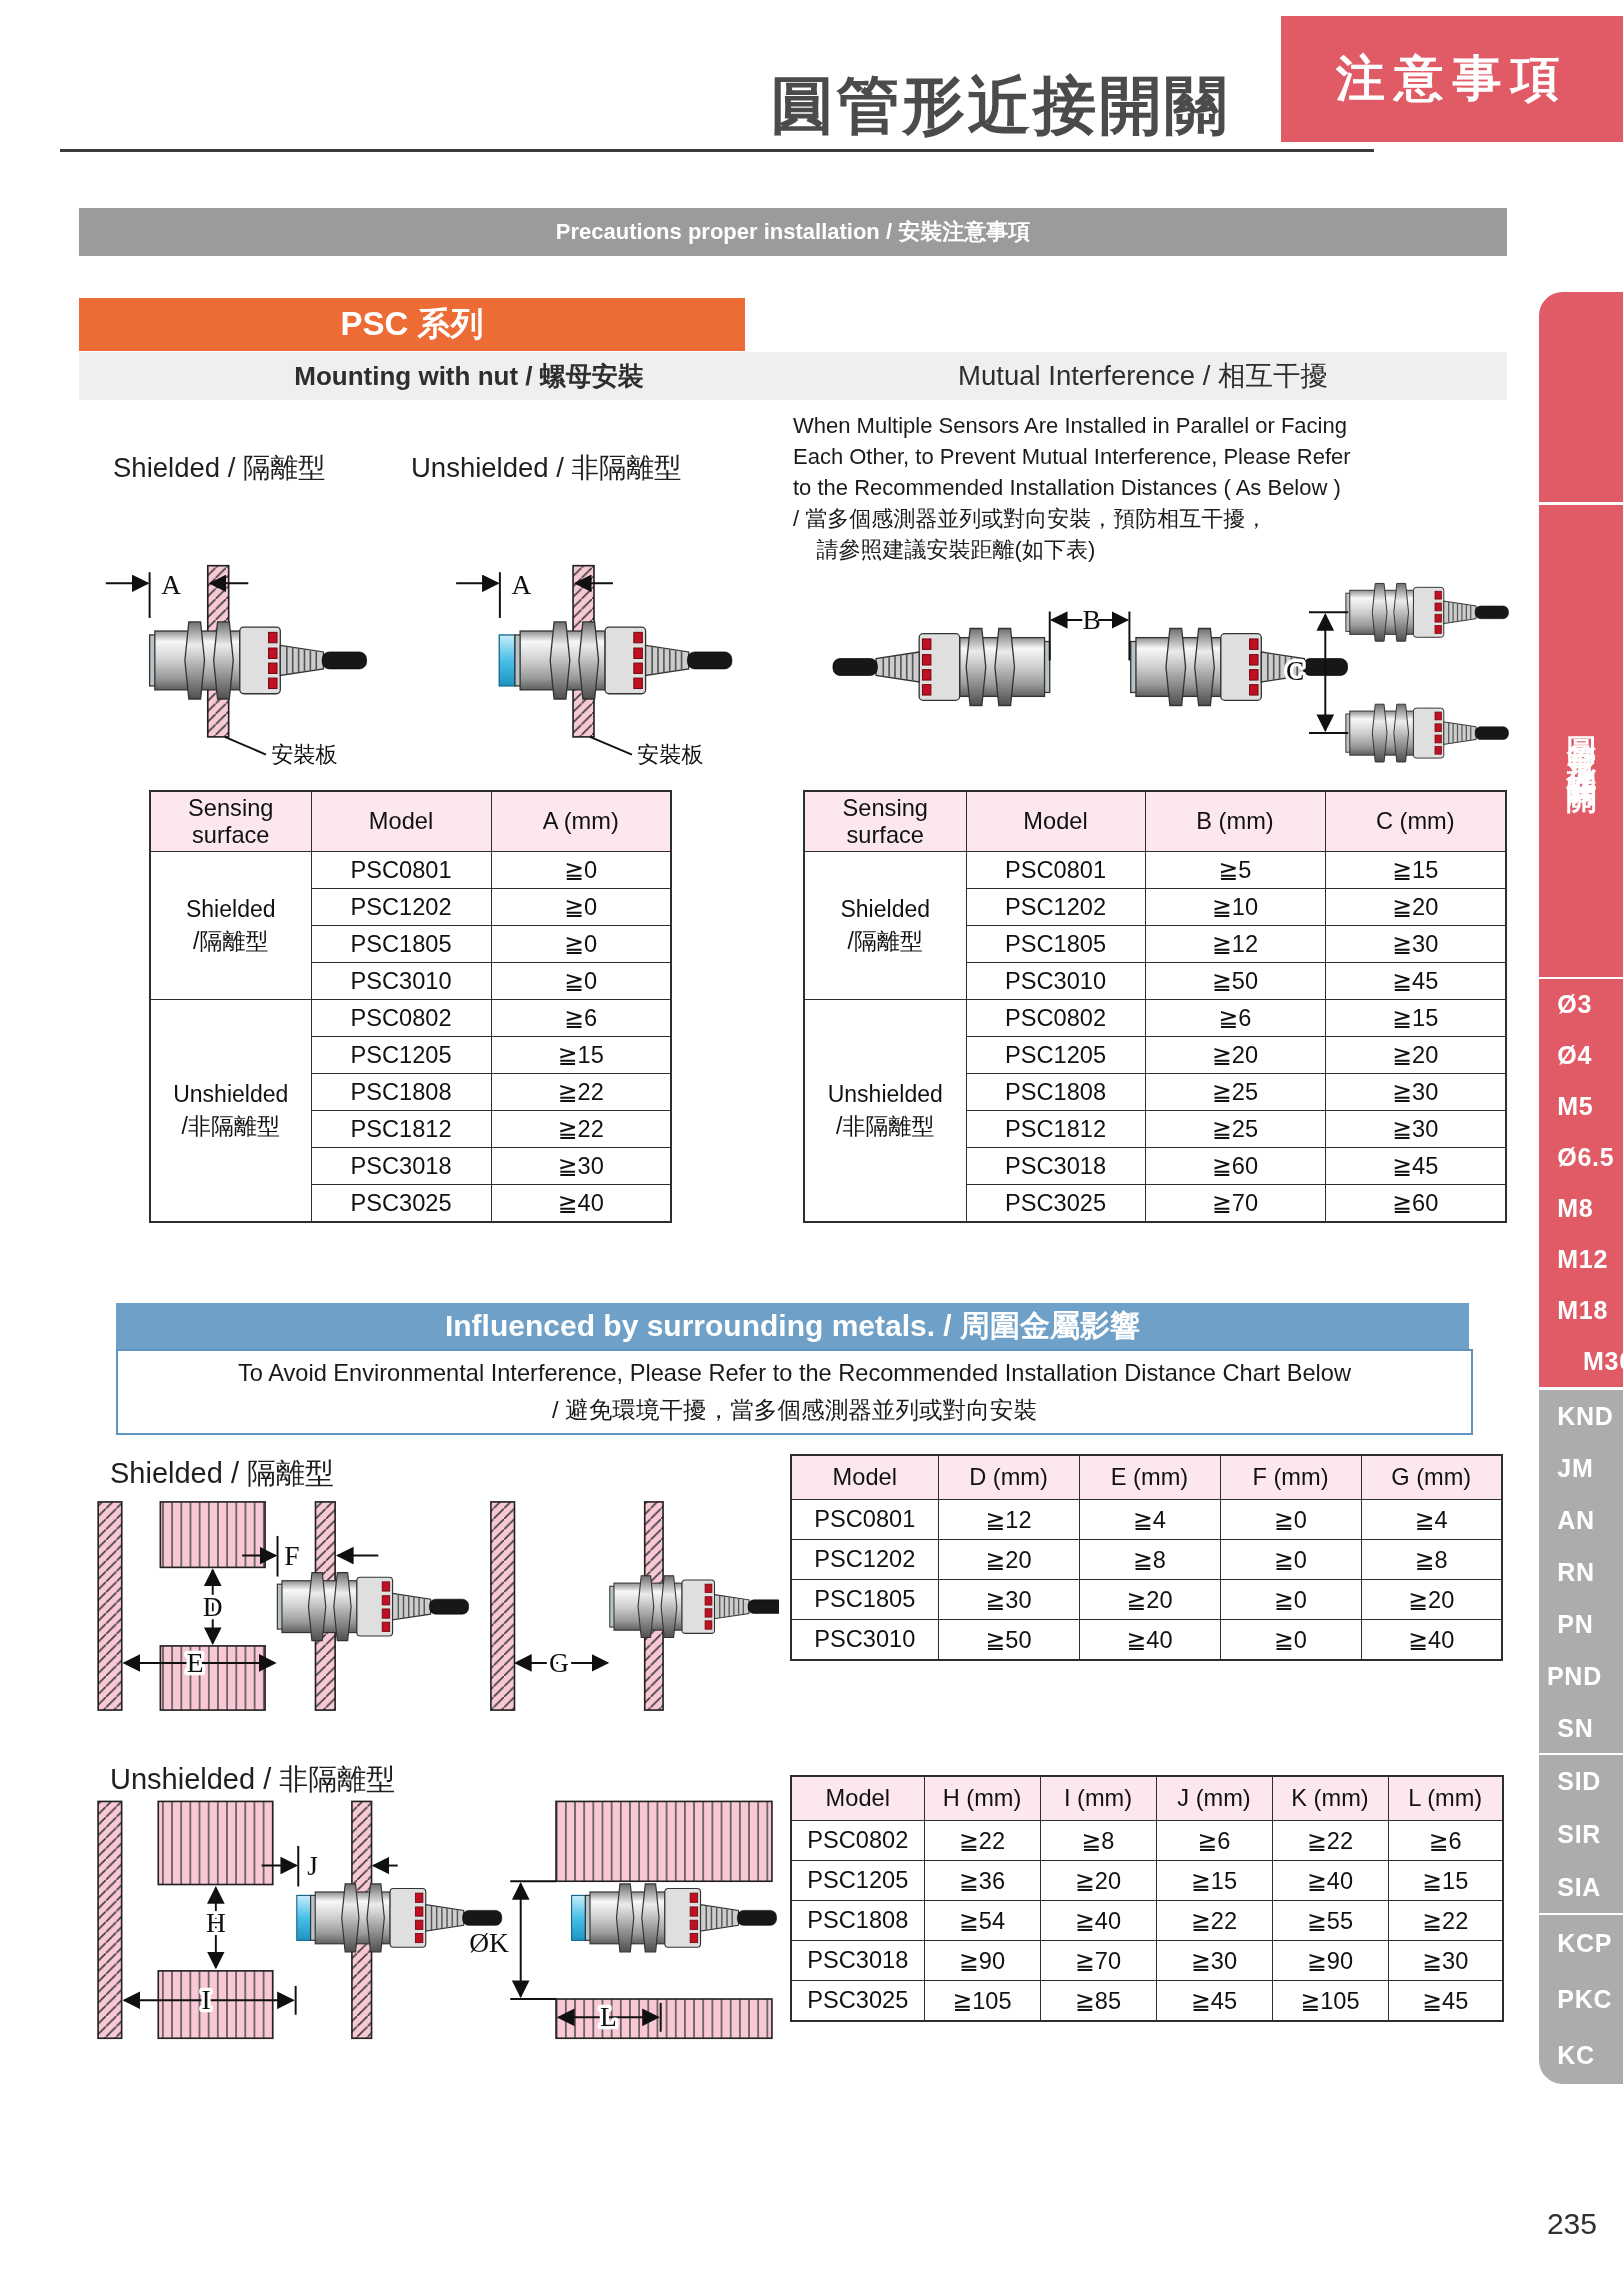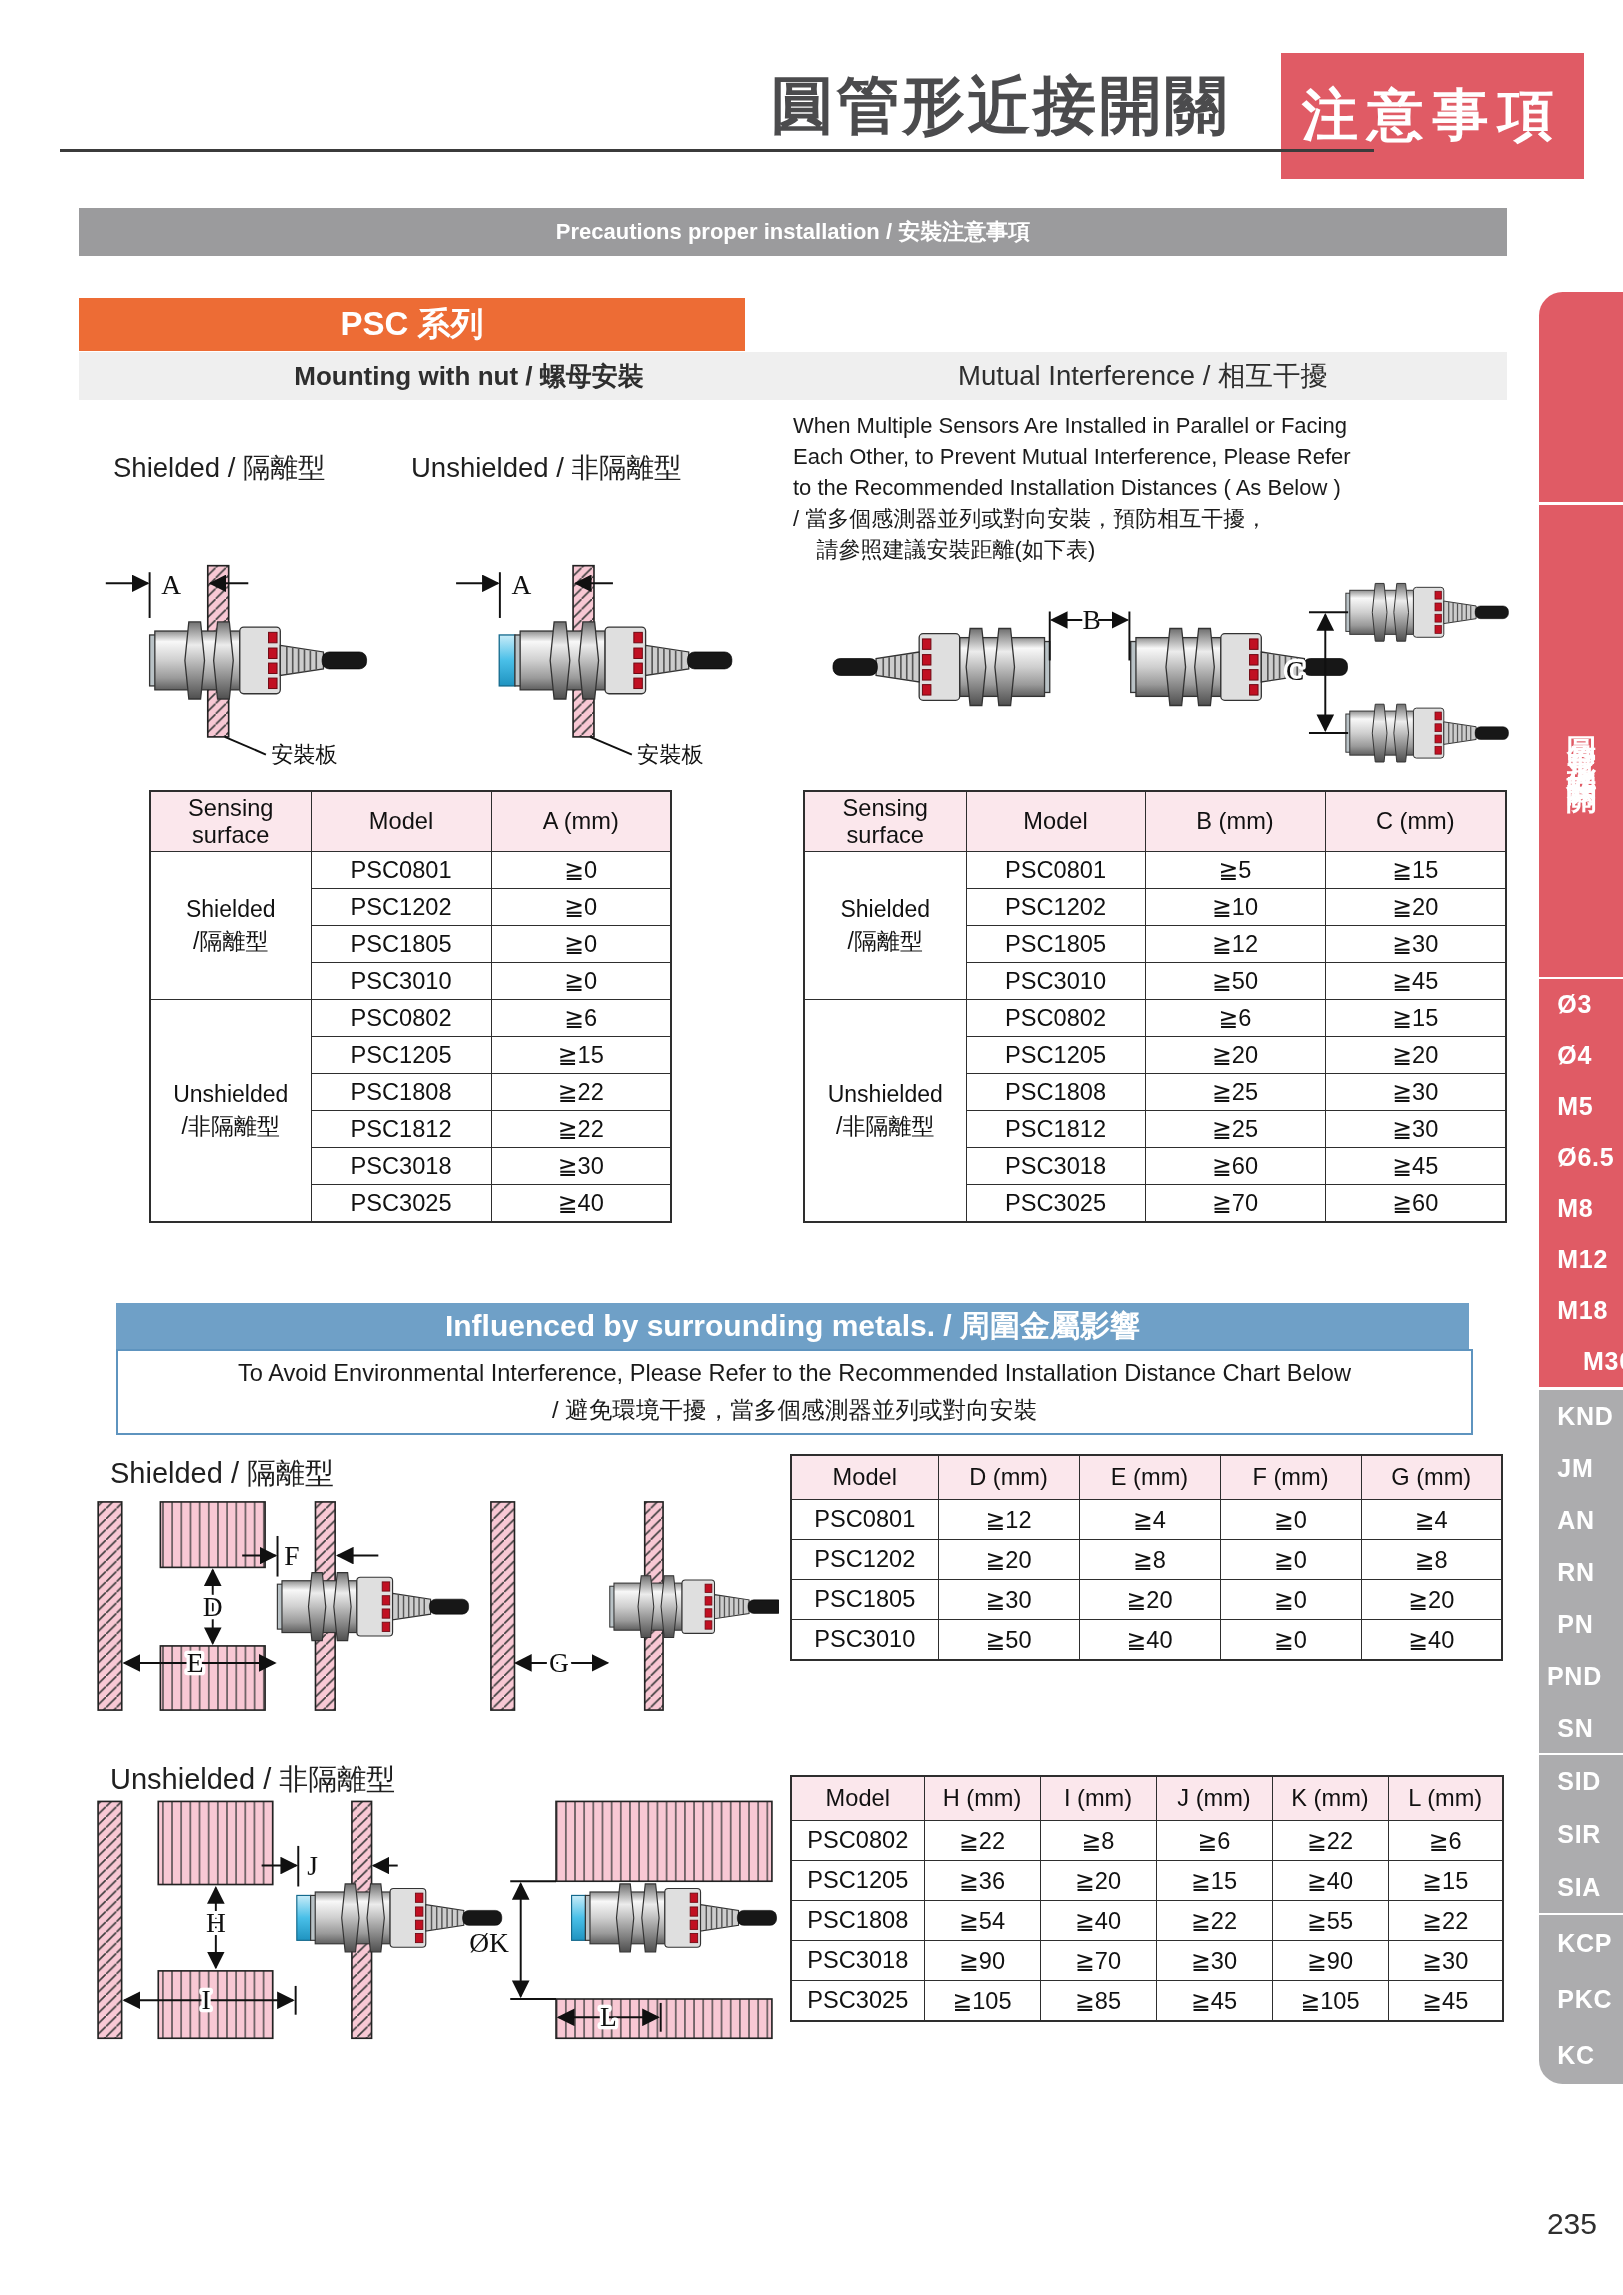--- a/index.html
+++ b/index.html
@@ -3,21 +3,21 @@
 <meta charset="utf-8">
 <style>
   html,body{margin:0;padding:0;}
   body{width:1623px;height:2295px;position:relative;background:#fff;
        font-family:"Liberation Sans",sans-serif;color:#1c1c1e;overflow:hidden;}
   .abs{position:absolute;}
   .banner{display:flex;align-items:center;justify-content:center;font-weight:bold;color:#fff;}
   .subbanner{display:flex;align-items:center;justify-content:center;color:#2e2e2e;background:#EFEFEF;}
   #page-title{left:523px;top:63px;width:707px;text-align:right;font-size:63px;font-weight:bold;
               color:#4B4B4D;letter-spacing:2.6px;}
-  #badge{left:1281px;top:16.4px;width:303px;height:126px;background:#E05B65;font-size:56px;letter-spacing:9.2px;margin-top:37px;}
+  #badge{left:1281px;top:16.4px;width:343px;height:126px;background:#E05B65;font-size:49px;letter-spacing:9.2px;}
   #title-rule{left:60px;top:149px;width:1314px;height:3.3px;background:#3b3b3b;}
   #banner-main{left:79px;top:208px;width:1428px;height:48px;background:#9B9B9D;font-size:22px;}
   #banner-series{left:79px;top:298px;width:666px;height:53px;background:#ED6C35;font-size:33px;}
   #sub-mounting{left:79px;top:352px;width:780px;height:48px;font-size:26px;font-weight:bold;}
   #sub-interf{left:779px;top:352px;width:728px;height:48px;font-size:27.5px;}
   #interf-note{left:793px;top:410px;width:720px;font-size:22px;line-height:31px;color:#1a1a1a;}
   #interf-note .note-line:nth-child(5){padding-left:23.6px;}
   .diahead{font-size:27.5px;color:#1f1f1f;}
   #dia-head-s1{left:113px;top:450px;}
   #dia-head-u1{left:411px;top:450px;}

